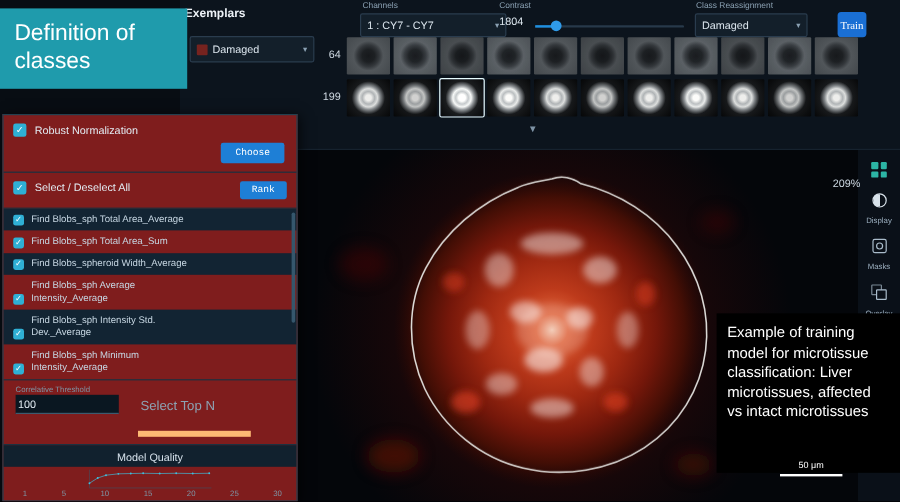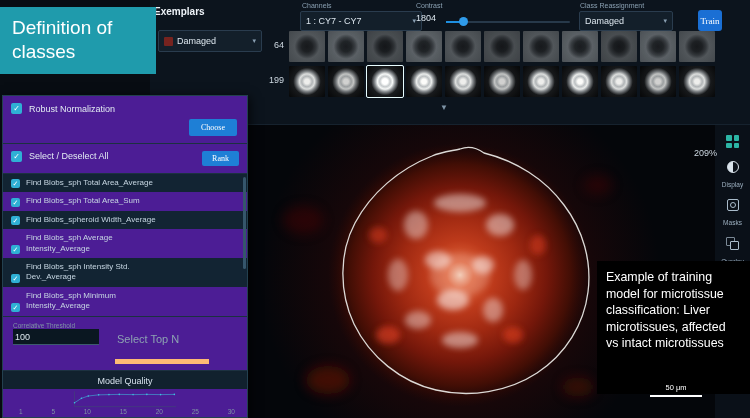--- a/index.html
+++ b/index.html
@@ -41,29 +41,29 @@
   .th1{background:radial-gradient(circle at 50% 50%,#17191c 0%,#1d2023 22%,#33373b 38%,#51565a 52%,#43484c 100%)}
   .th1:nth-child(even){filter:brightness(1.12)}
   .th1:nth-child(3n){filter:brightness(.9)}
   .th2{background:radial-gradient(circle at 50% 50%,#eeeeec 0%,#eeeeec 10%,#b0b4b6 22%,#dcdedd 32%,#83878a 42%,#17191b 58%,#060708 100%)}
   .th2:nth-child(even){filter:brightness(.88)}
   .th2:nth-child(4n){filter:brightness(1.06)}
   .th2.selected{outline:1px solid #cfe2ef;filter:brightness(1.12)}
   .more-chevron{left:290px;top:103px;font-size:8px;color:#7e93a5}
 
   
-  .left-panel{left:2px;top:95px;width:246px;height:323px;background:#4c1d95;border:1px solid #23404f;
+  .left-panel{left:2px;top:95px;width:246px;height:323px;background:#7f1d1d;border:1px solid #23404f;
     box-shadow:2px 2px 10px rgba(0,0,0,.7);display:flex;flex-direction:column;z-index:6}
   .lp-row{display:flex;align-items:center;gap:7px;padding:7px 8px 2px}
   .lp-label{font-size:9px;color:#e2ebf2}
   .cb{width:11px;height:11px;border-radius:2px;background:var(--checkbox-cyan,#2fb0d5);flex:none}
   .cb::after{content:"\2713";display:block;color:#fff;font-size:8px;line-height:11px;text-align:center}
   .choose-row{display:flex;justify-content:flex-end;padding:3px 10px 7px;border-bottom:1px solid #1c3140}
   .btn{background:var(--accent-blue,#1e7fd6);color:#fff;border:none;border-radius:2px;font-size:8px;
-    padding:4px 12px;font-family:Liberation Serif, serif}
+    padding:4px 12px;font-family:Liberation Mono, monospace}
   .select-row{display:flex;gap:7px;padding:7px 8px;border-bottom:1px solid #1c3140}
   .btn.rank{margin-left:auto;padding:3px 10px}
   .features{position:relative;border-bottom:1px solid #1c3140}
   .f-row{display:flex;align-items:flex-end;gap:6px;padding:4px 14px 4px 8px;font-size:8px;color:#c6d6e2;line-height:1.3}
   .f-row:nth-child(odd){background:#122433}
   .f-row .cb{width:9px;height:9px;margin-top:1px}
   .f-row .cb::after{font-size:7px;line-height:9px}
   .f-label{max-width:150px}
   .f-scroll{position:absolute;right:1px;top:3px;width:3px;height:92px;background:#35566c;border-radius:2px}
   .threshold{display:flex;gap:16px;padding:5px 10px 6px;border-bottom:1px solid #1c3140}

